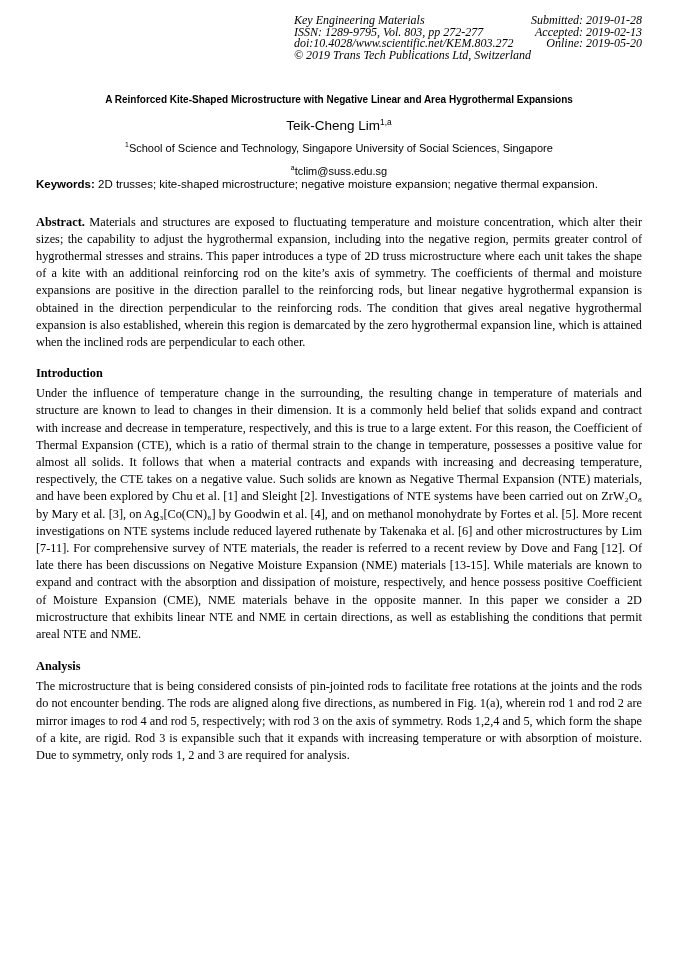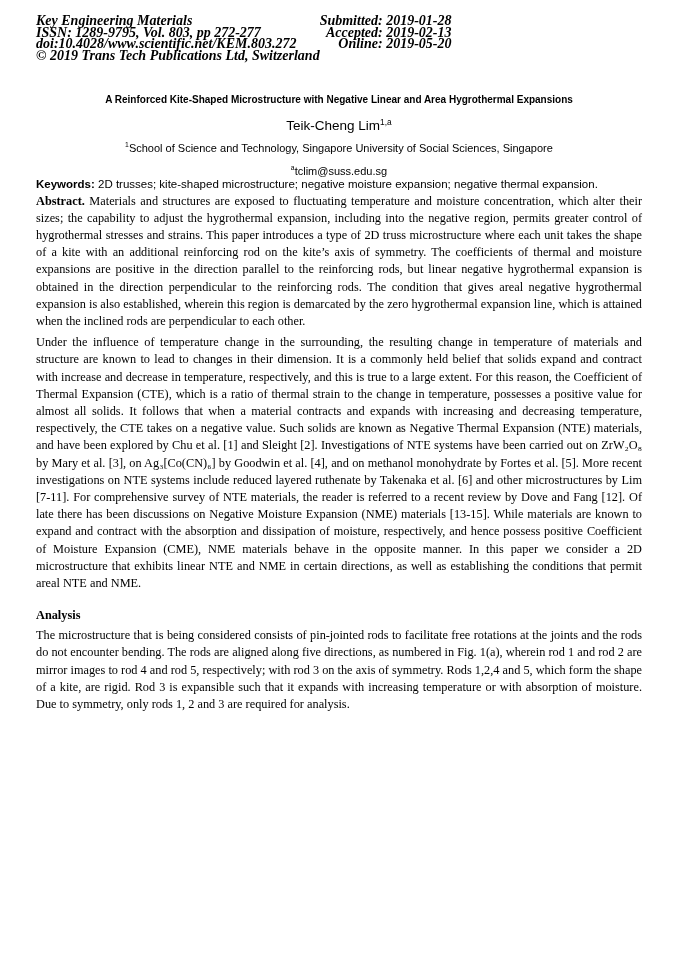--- a/index.html
+++ b/index.html
@@ -11,25 +11,24 @@
   }
   .page {
     width: 678px;
     height: 959px;
     padding: 15px 36px 0 36px;
     background: #ffffff;
   }
   
   .masthead {
     display: flex;
-    justify-content: flex-start;
+    justify-content: flex-end;
     font-style: italic;
-    font-size: 14px;
+    font-size: 12px;
     line-height: 11.5px;
-    font-weight: bold;
   }
   .mast-left div, .mast-right div { white-space: nowrap; }
   .mast-right { text-align: right; }
   
   .title {
     margin: 29px auto 0 auto;
     max-width: 584px;
     text-align: center;
     font-family: "Liberation Sans", "DejaVu Sans", sans-serif;
     font-weight: bold;
@@ -61,20 +60,21 @@
   }
   
   .keywords {
     font-family: "Liberation Sans", "DejaVu Sans", sans-serif;
     font-size: 11.5px;
     line-height: 15.5px;
     text-align: justify;
   }
   
   .abstract {
+    margin-top: 21px;
     font-size: 12.3px;
     line-height: 17.2px;
     text-align: justify;
   }
   .section-heading {
     font-size: 12.3px;
     font-weight: bold;
     font-family: "Liberation Serif", "DejaVu Serif", serif;
   }
   .section-intro .section-heading { margin-top: 15px; }
@@ -122,20 +122,21 @@
 
   <p class="keywords">
     <b>Keywords:</b><span> 2D trusses; kite-shaped microstructure; negative moisture expansion; negative thermal expansion.</span>
   </p>
 
   <p class="abstract">
     <b>Abstract.</b><span> Materials and structures are exposed to fluctuating temperature and moisture concentration, which alter their sizes; the capability to adjust the hygrothermal expansion, including into the negative region, permits greater control of hygrothermal stresses and strains. This paper introduces a type of 2D truss microstructure where each unit takes the shape of a kite with an additional reinforcing rod on the kite’s axis of symmetry. The coefficients of thermal and moisture expansions are positive in the direction parallel to the reinforcing rods, but linear negative hygrothermal expansion is obtained in the direction perpendicular to the reinforcing rods. The condition that gives areal negative hygrothermal expansion is also established, wherein this region is demarcated by the zero hygrothermal expansion line, which is attained when the inclined rods are perpendicular to each other.</span>
   </p>
 
   <section class="section-intro">
+    <h2 class="section-heading">Introduction</h2>
     <p class="body-para">Under the influence of temperature change in the surrounding, the resulting change in temperature of materials and structure are known to lead to changes in their dimension. It is a commonly held belief that solids expand and contract with increase and decrease in temperature, respectively, and this is true to a large extent. For this reason, the Coefficient of Thermal Expansion (CTE), which is a ratio of thermal strain to the change in temperature, possesses a positive value for almost all solids. It follows that when a material contracts and expands with increasing and decreasing temperature, respectively, the CTE takes on a negative value. Such solids are known as Negative Thermal Expansion (NTE) materials, and have been explored by Chu et al. [1] and Sleight [2]. Investigations of NTE systems have been carried out on ZrW₂O₈ by Mary et al. [3], on Ag₃[Co(CN)₆] by Goodwin et al. [4], and on methanol monohydrate by Fortes et al. [5]. More recent investigations on NTE systems include reduced layered ruthenate by Takenaka et al. [6] and other microstructures by Lim [7-11]. For comprehensive survey of NTE materials, the reader is referred to a recent review by Dove and Fang [12]. Of late there has been discussions on Negative Moisture Expansion (NME) materials [13-15]. While materials are known to expand and contract with the absorption and dissipation of moisture, respectively, and hence possess positive Coefficient of Moisture Expansion (CME), NME materials behave in the opposite manner. In this paper we consider a 2D microstructure that exhibits linear NTE and NME in certain directions, as well as establishing the conditions that permit areal NTE and NME.</p>
   </section>
 
   <section class="section-analysis">
     <h2 class="section-heading">Analysis</h2>
     <p class="body-para">The microstructure that is being considered consists of pin-jointed rods to facilitate free rotations at the joints and the rods do not encounter bending. The rods are aligned along five directions, as numbered in Fig. 1(a), wherein rod 1 and rod 2 are mirror images to rod 4 and rod 5, respectively; with rod 3 on the axis of symmetry. Rods 1,2,4 and 5, which form the shape of a kite, are rigid. Rod 3 is expansible such that it expands with increasing temperature or with absorption of moisture. Due to symmetry, only rods 1, 2 and 3 are required for analysis.</p>
   </section>
 
 </div>
 

